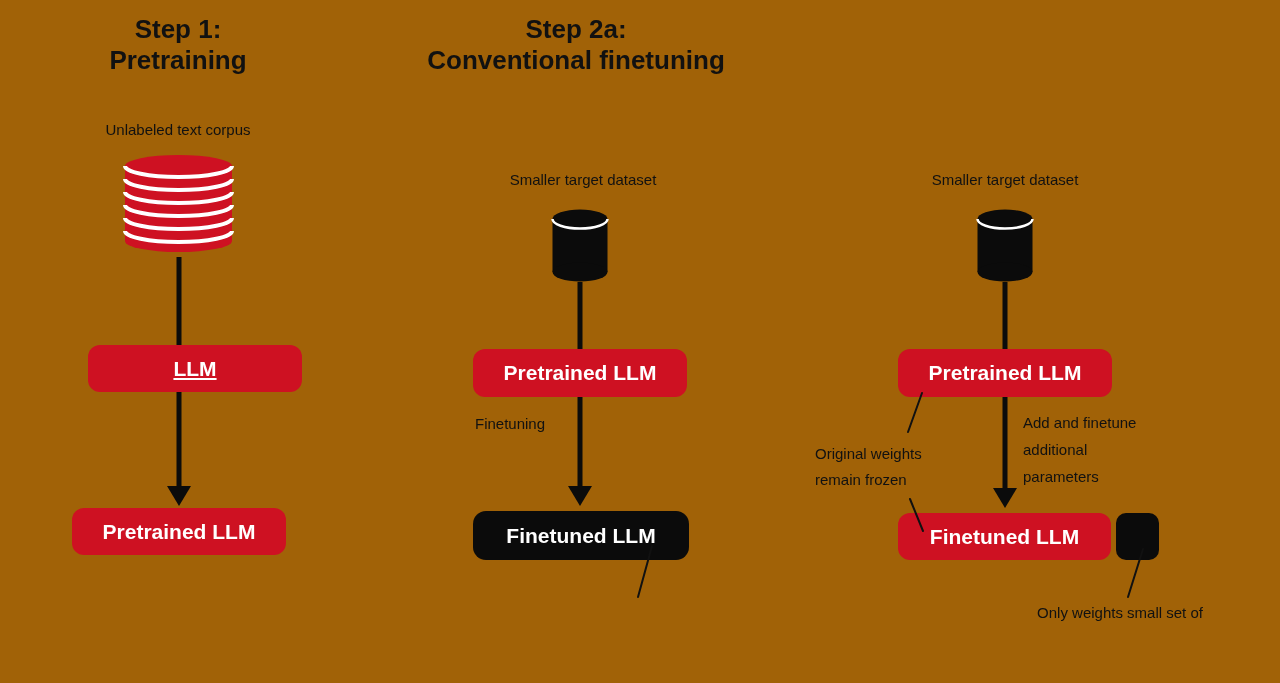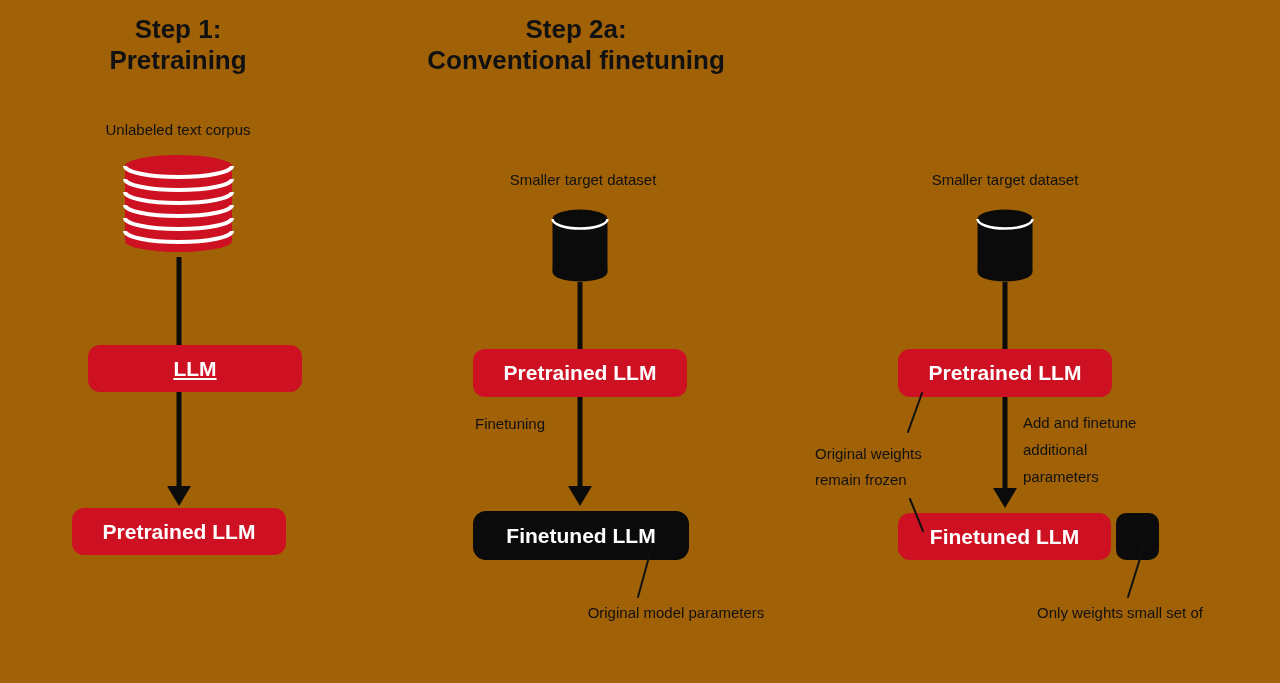--- a/index.html
+++ b/index.html
@@ -105,19 +105,18 @@
     <div>Original weights</div>
     <div>remain frozen</div>
   </div>
   <div class="txt" style="left:1023px; top:409px;">
     <div>Add and finetune</div>
     <div>additional</div>
     <div>parameters</div>
   </div>
 
   <div class="txt center" style="left:526px; top:599px; width:300px;">
-    <div>Original model parameters</div>
   </div>
   <div class="txt center" style="left:970px; top:599px; width:300px;">
     <div>Only weights small set of</div>
   </div>
 
 </div>
 
 </body></html>

